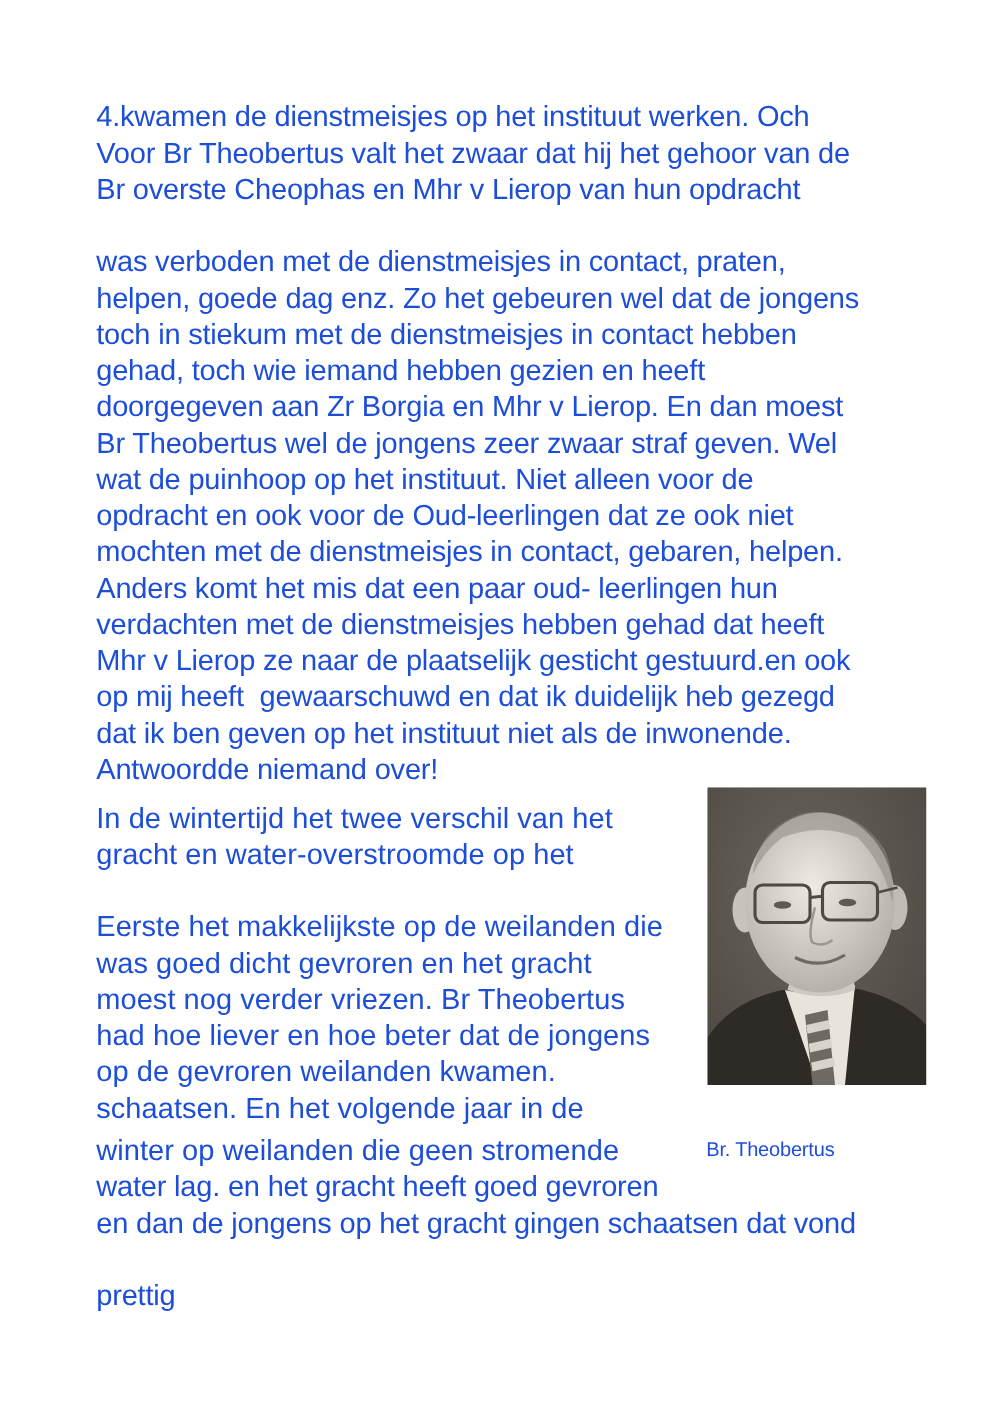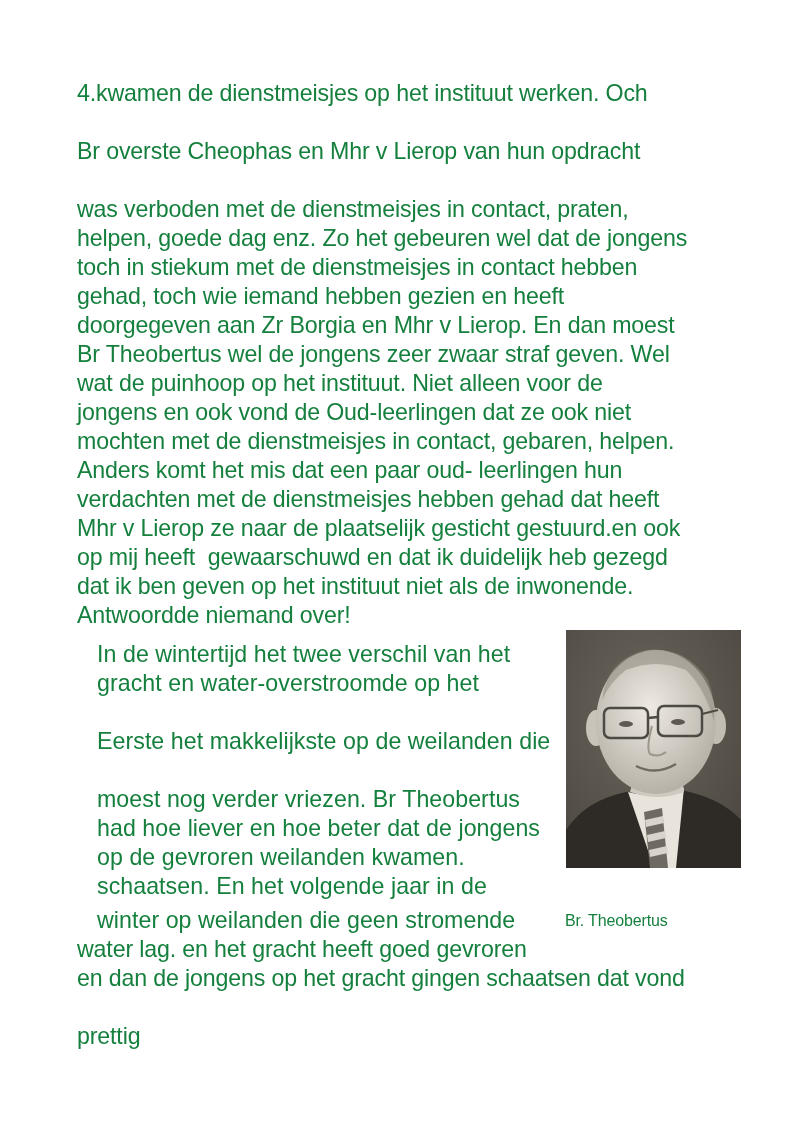--- a/index.html
+++ b/index.html
@@ -7,31 +7,31 @@
       padding: 0;
       background: #ffffff;
     }
     .page {
       position: relative;
       width: 800px;
       height: 1132px;
       background: #ffffff;
       overflow: hidden;
       font-family: "Liberation Sans", "DejaVu Sans", sans-serif;
-      color: #15803d;
+      color: #1d4ed8;
     }
     .line {
       position: absolute;
       left: 77px;
       font-size: 23.2px;
       line-height: 29px;
       white-space: pre;
       letter-spacing: -0.15px;
     }
-    .line.wide { letter-spacing: 0.05px; margin-left: 20px; }
+    .line.wide { letter-spacing: 0.05px; }
     .photo {
       position: absolute;
       left: 566px;
       top: 630px;
       width: 175px;
       height: 238px;
       background: #57534b;
       overflow: hidden;
     }
     .photo svg { display: block; }
@@ -44,39 +44,41 @@
       white-space: pre;
       letter-spacing: -0.15px;
     }
   </style>
 </head>
 <body>
 
 <div class="page">
 
   <div class="line" style="top:79px">4.kwamen de dienstmeisjes op het instituut werken. Och</div>
+  <div class="line" style="top:108px">Voor Br Theobertus valt het zwaar dat hij het gehoor van de</div>
   <div class="line" style="top:137px">Br overste Cheophas en Mhr v Lierop van hun opdracht</div>
   <div class="line" style="top:195px">was verboden met de dienstmeisjes in contact, praten,</div>
   <div class="line" style="top:224px">helpen, goede dag enz. Zo het gebeuren wel dat de jongens</div>
   <div class="line" style="top:253px">toch in stiekum met de dienstmeisjes in contact hebben</div>
   <div class="line" style="top:282px">gehad, toch wie iemand hebben gezien en heeft</div>
   <div class="line" style="top:311px">doorgegeven aan Zr Borgia en Mhr v Lierop. En dan moest</div>
   <div class="line" style="top:340px">Br Theobertus wel de jongens zeer zwaar straf geven. Wel</div>
   <div class="line" style="top:369px">wat de puinhoop op het instituut. Niet alleen voor de</div>
-  <div class="line" style="top:398px">jongens en ook vond de Oud-leerlingen dat ze ook niet</div>
+  <div class="line" style="top:398px">opdracht en ook voor de Oud-leerlingen dat ze ook niet</div>
   <div class="line" style="top:427px">mochten met de dienstmeisjes in contact, gebaren, helpen.</div>
   <div class="line" style="top:456px">Anders komt het mis dat een paar oud- leerlingen hun</div>
   <div class="line" style="top:485px">verdachten met de dienstmeisjes hebben gehad dat heeft</div>
   <div class="line" style="top:514px">Mhr v Lierop ze naar de plaatselijk gesticht gestuurd.en ook</div>
   <div class="line" style="top:543px">op mij heeft  gewaarschuwd en dat ik duidelijk heb gezegd</div>
   <div class="line" style="top:572px">dat ik ben geven op het instituut niet als de inwonende.</div>
   <div class="line" style="top:601px">Antwoordde niemand over!</div>
   <div class="line wide" style="top:640px">In de wintertijd het twee verschil van het</div>
   <div class="line wide" style="top:669px">gracht en water-overstroomde op het</div>
   <div class="line wide" style="top:727px">Eerste het makkelijkste op de weilanden die</div>
+  <div class="line wide" style="top:756px">was goed dicht gevroren en het gracht</div>
   <div class="line wide" style="top:785px">moest nog verder vriezen. Br Theobertus</div>
   <div class="line wide" style="top:814px">had hoe liever en hoe beter dat de jongens</div>
   <div class="line wide" style="top:843px">op de gevroren weilanden kwamen.</div>
   <div class="line wide" style="top:872px">schaatsen. En het volgende jaar in de</div>
   <div class="line wide" style="top:906px">winter op weilanden die geen stromende</div>
   <div class="line" style="top:935px">water lag. en het gracht heeft goed gevroren</div>
   <div class="line" style="top:964px">en dan de jongens op het gracht gingen schaatsen dat vond</div>
   <div class="line" style="top:1022px">prettig</div>
 
   <div class="photo">

